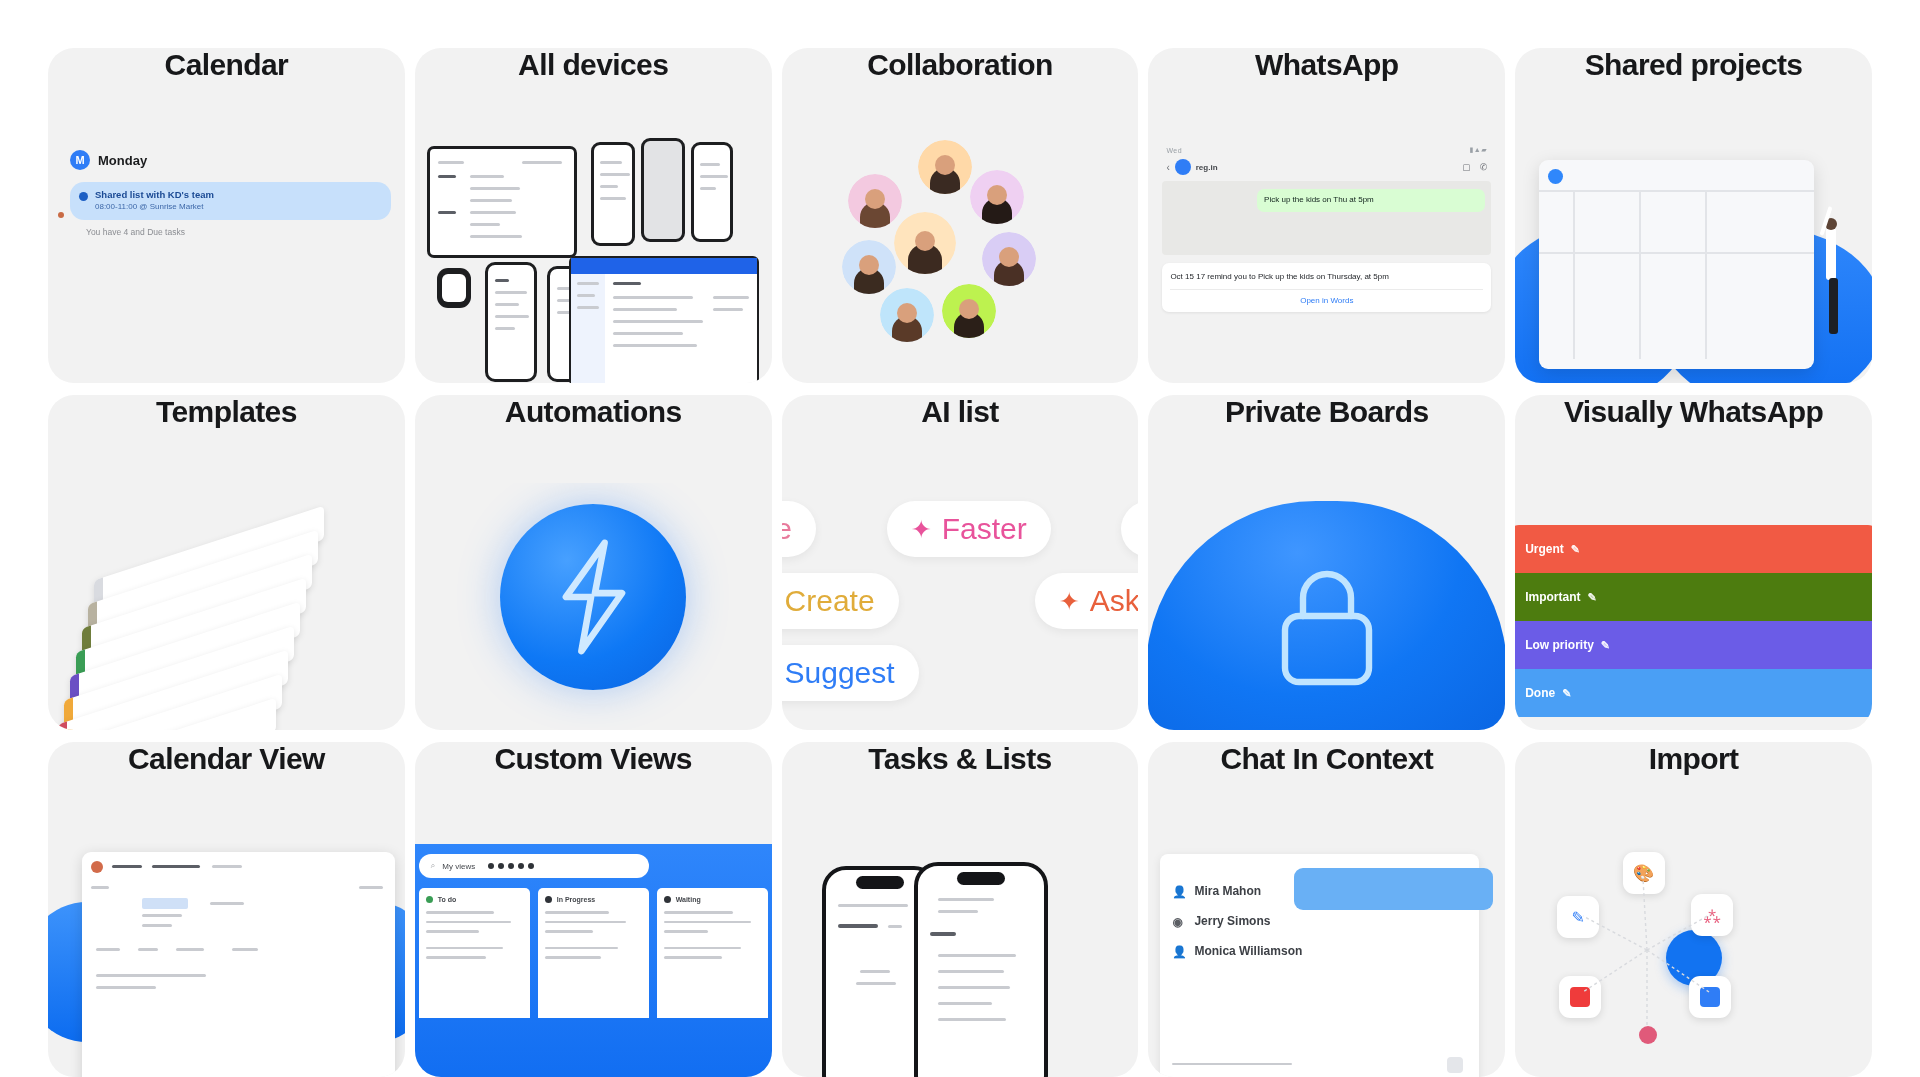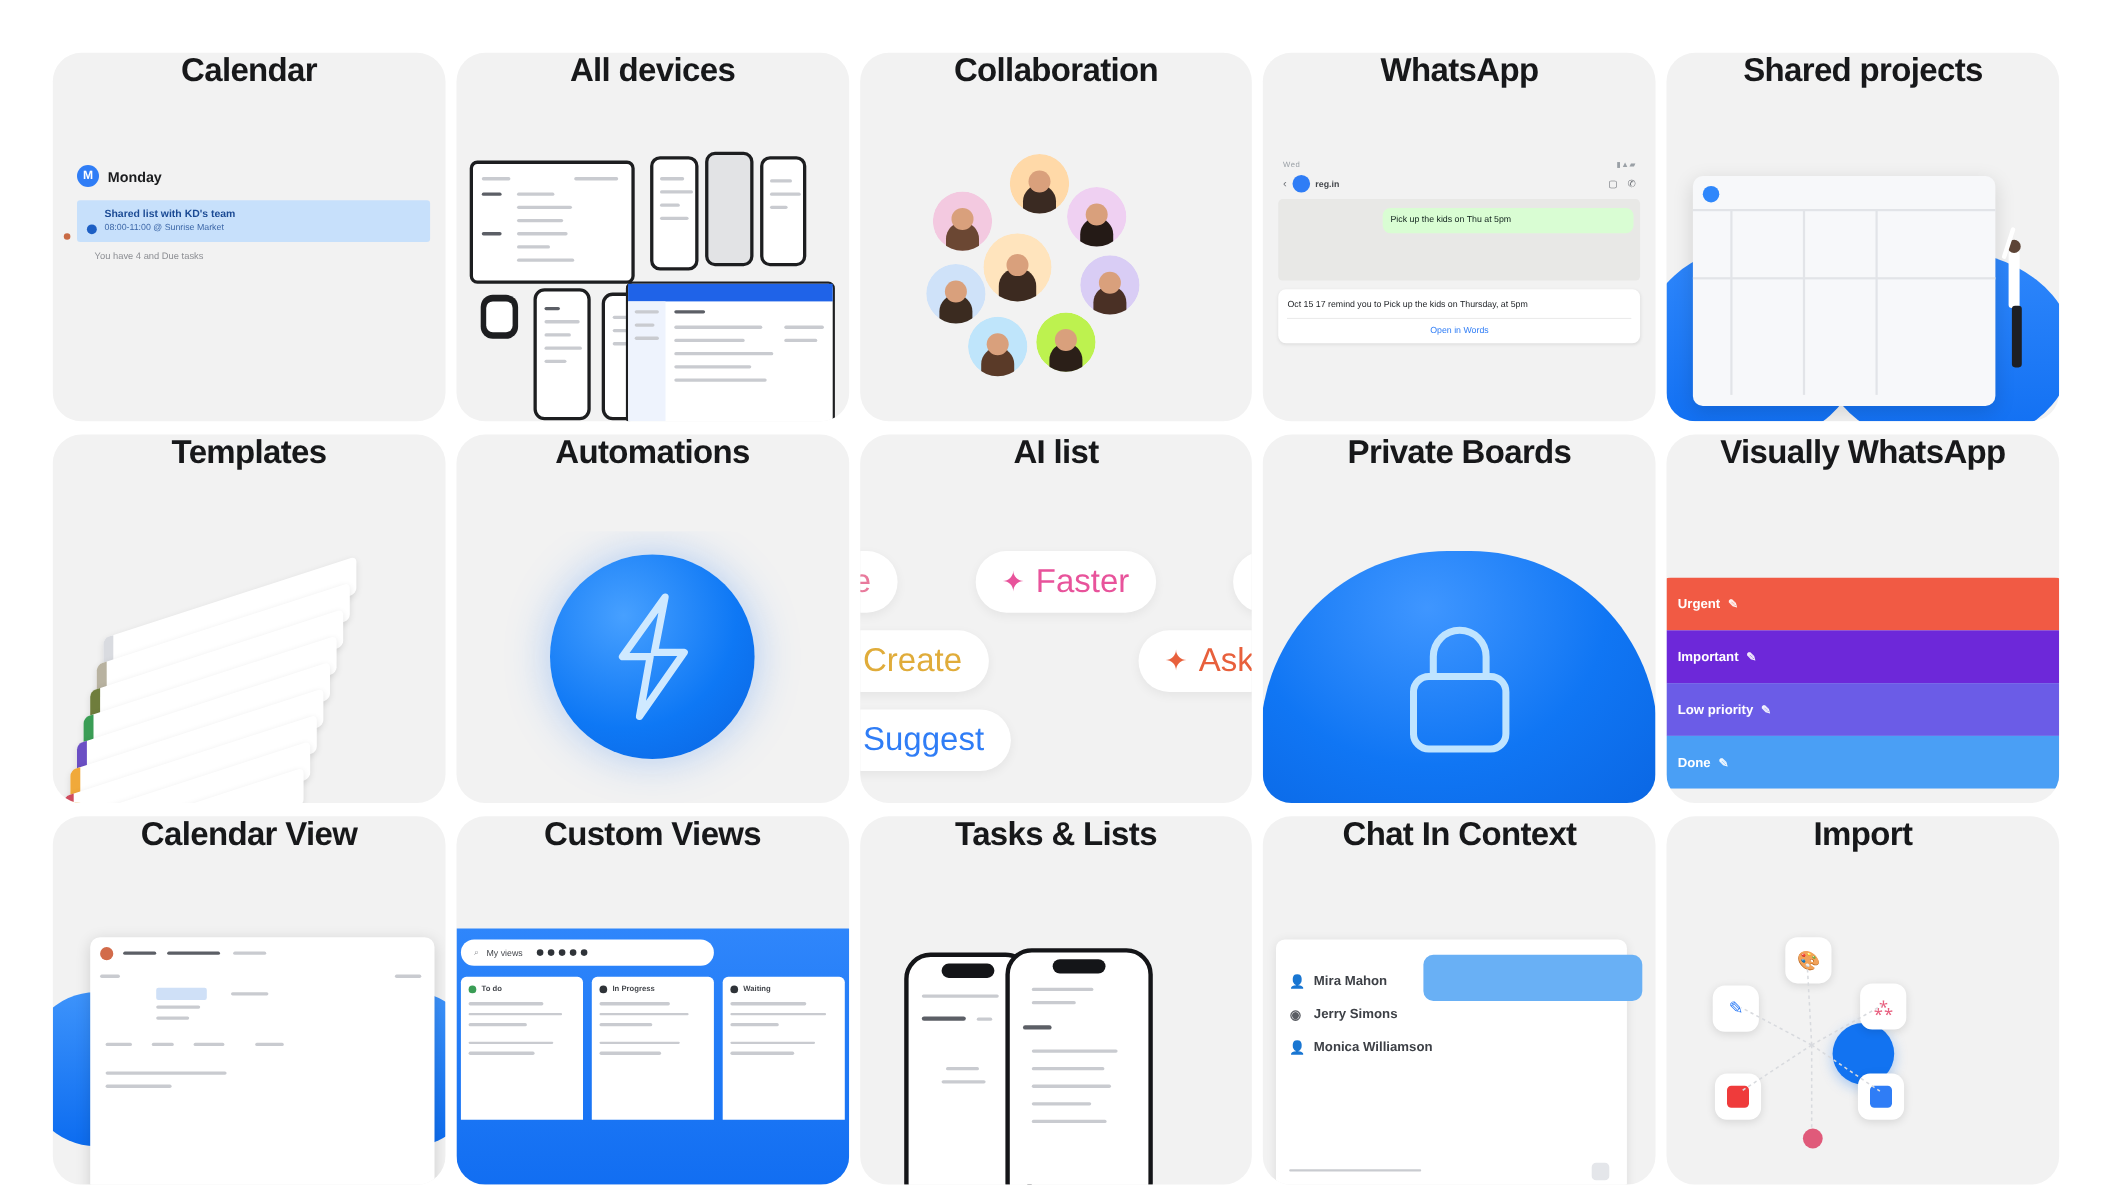--- a/index.html
+++ b/index.html
@@ -39,21 +39,21 @@
     white-space: nowrap;
   }
   .art { position: absolute; left: 0; right: 0; bottom: 0; top: 88px; overflow: hidden; }
 
   
   .cal-wrap { position:absolute; left:22px; right:14px; top:14px; }
   .cal-day { display:flex; align-items:center; gap:8px; margin-bottom:12px; }
   .cal-dot-m { width:20px;height:20px;border-radius:50%;background:#2f7df6;
     color:#fff;font-size:11px;font-weight:bold;display:flex;align-items:center;justify-content:center; }
   .cal-day-lbl { font-size:13px; font-weight:bold; color:#1b1c1e; }
-  .cal-ev { border-radius:3px; padding:7px 9px; margin-bottom:7px; display:flex; gap:7px;align-items:flex-end; }
+  .cal-ev { border-radius:14px; padding:7px 9px; margin-bottom:7px; display:flex; gap:7px; }
   .cal-ev.blue { background:#c7e0fb; }
   .cal-ev.peach { background:#f9d9ce; }
   .cal-ev-dot { width:9px;height:9px;border-radius:50%;margin-top:3px;flex:0 0 auto; }
   .cal-ev.blue .cal-ev-dot { background:#1d5fc4; }
   .cal-ev.peach .cal-ev-dot { background:#e8875f; }
   .cal-ev-t { font-size:9.5px; font-weight:bold; line-height:1.35; }
   .cal-ev-s { font-size:8px; line-height:1.35; opacity:.82; }
   .cal-ev.blue .cal-ev-t,.cal-ev.blue .cal-ev-s { color:#1b4a94; }
   .cal-ev.peach .cal-ev-t,.cal-ev.peach .cal-ev-s { color:#9a4b23; }
   .cal-foot { font-size:8.5px;color:#8b8d92;padding-left:16px;margin-top:4px; }
@@ -427,21 +427,21 @@
   </div>
 
   <div class="card">
     <div class="card-title">Visually WhatsApp</div>
     <div class="art">
       <div class="bands">
         <div class="band" style="background:#f15a44">
           <span>Urgent</span>
           <span class="pen">✎</span>
         </div>
-        <div class="band" style="background:#6d28d9">
+        <div class="band" style="background:#4d7c0f">
           <span>Important</span>
           <span class="pen">✎</span>
         </div>
         <div class="band" style="background:#6b5ce7">
           <span>Low priority</span>
           <span class="pen">✎</span>
         </div>
         <div class="band" style="background:#4a9ff5">
           <span>Done</span>
           <span class="pen">✎</span>

